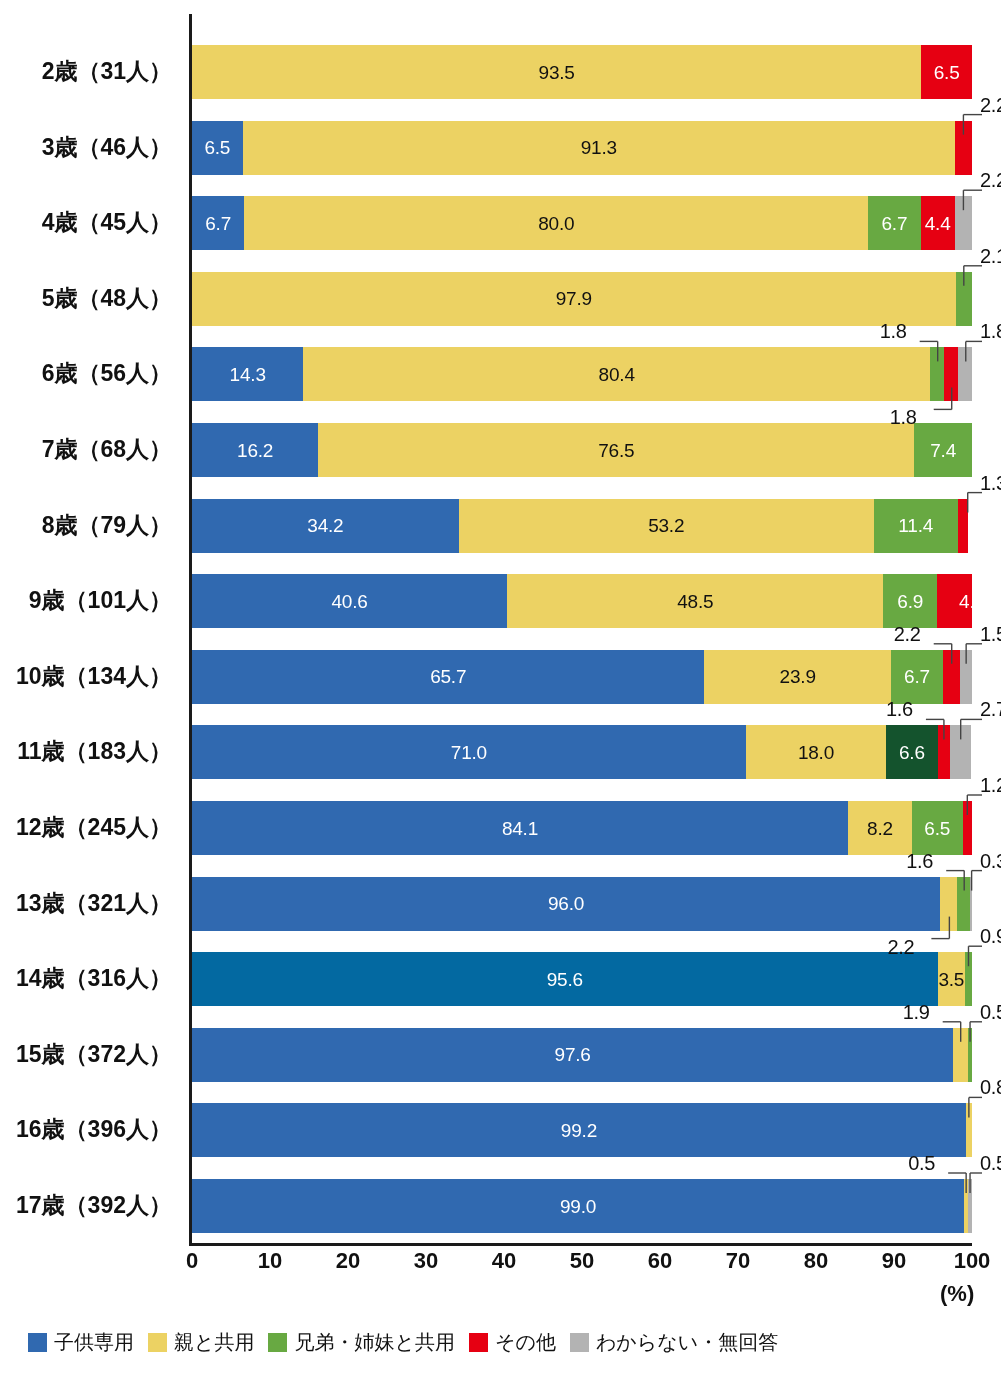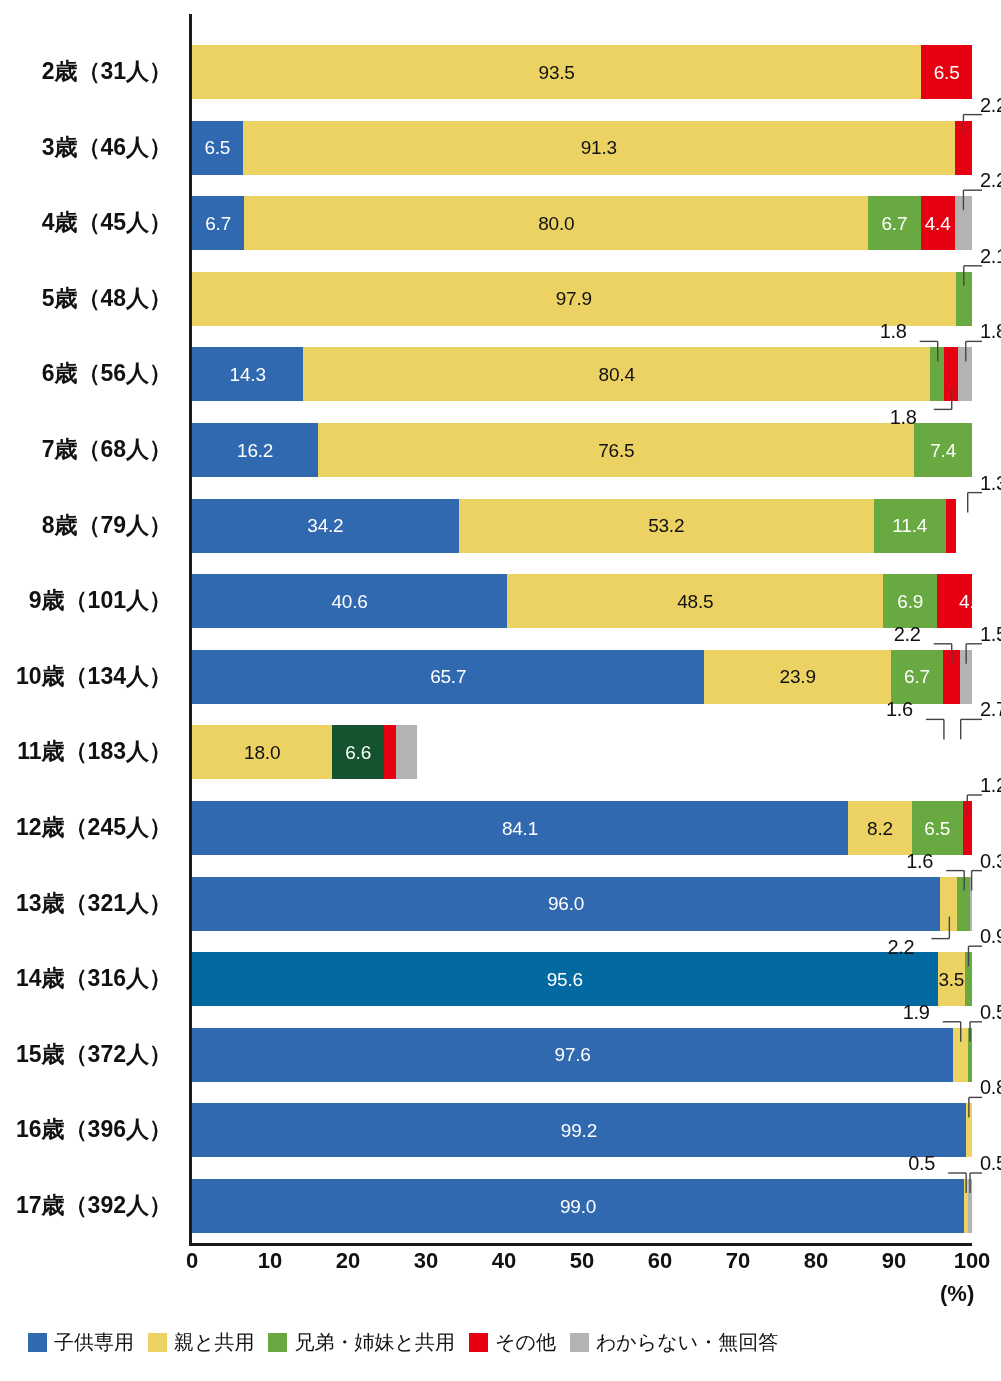--- a/index.html
+++ b/index.html
@@ -245,21 +245,21 @@
         </div>
         <div class="cat-label" style="top: 499.6px; left: -196px; right: auto; width: 176px;">8歳（79人）</div>
         <div class="row" style="top: 484.6px; height: 54px;">
           <div class="bar">
             <div class="seg" style="width: 266.76px; background: rgb(48, 105, 176);">
               <span class="seg-label lbl-light">34.2</span>
             </div>
             <div class="seg" style="width: 414.96px; background: rgb(236, 210, 99);">
               <span class="seg-label lbl-dark">53.2</span>
             </div>
-            <div class="seg" style="width: 72px; background: rgb(104, 169, 66);">
+            <div class="seg" style="width: 84px; background: rgb(104, 169, 66);">
               <span class="seg-label lbl-light">11.4</span>
             </div>
             <div class="seg" style="width: 10.14px; background: rgb(230, 0, 18);"></div>
           </div>
         </div>
         <div class="cat-label" style="top: 575.2px; left: -196px; right: auto; width: 176px;">9歳（101人）</div>
         <div class="row" style="top: 560.2px; height: 54px;">
           <div class="bar">
             <div class="seg" style="width: 316.68px; background: rgb(48, 105, 176);">
               <span class="seg-label lbl-light">40.6</span>
@@ -287,20 +287,23 @@
             <div class="seg" style="width: 52.26px; background: rgb(104, 169, 66);">
               <span class="seg-label lbl-light">6.7</span>
             </div>
             <div class="seg" style="width: 17.16px; background: rgb(230, 0, 18);"></div>
             <div class="seg" style="width: 11.7px; background: rgb(179, 179, 179);"></div>
           </div>
         </div>
         <div class="cat-label" style="top: 726.4px; left: -196px; right: auto; width: 176px;">11歳（183人）</div>
         <div class="row" style="top: 711.4px; height: 54px;">
           <div class="bar">
+            <div class="seg" style="width: 553.8px; background: rgb(48, 105, 176);">
+              <span class="seg-label lbl-light">71.0</span>
+            </div>
             <div class="seg" style="width: 140.4px; background: rgb(236, 210, 99);">
               <span class="seg-label lbl-dark">18.0</span>
             </div>
             <div class="seg" style="width: 51.48px; background: #14532d;">
               <span class="seg-label lbl-light">6.6</span>
             </div>
             <div class="seg" style="width: 12.48px; background: rgb(230, 0, 18);"></div>
             <div class="seg" style="width: 21.06px; background: rgb(179, 179, 179);"></div>
           </div>
         </div>

